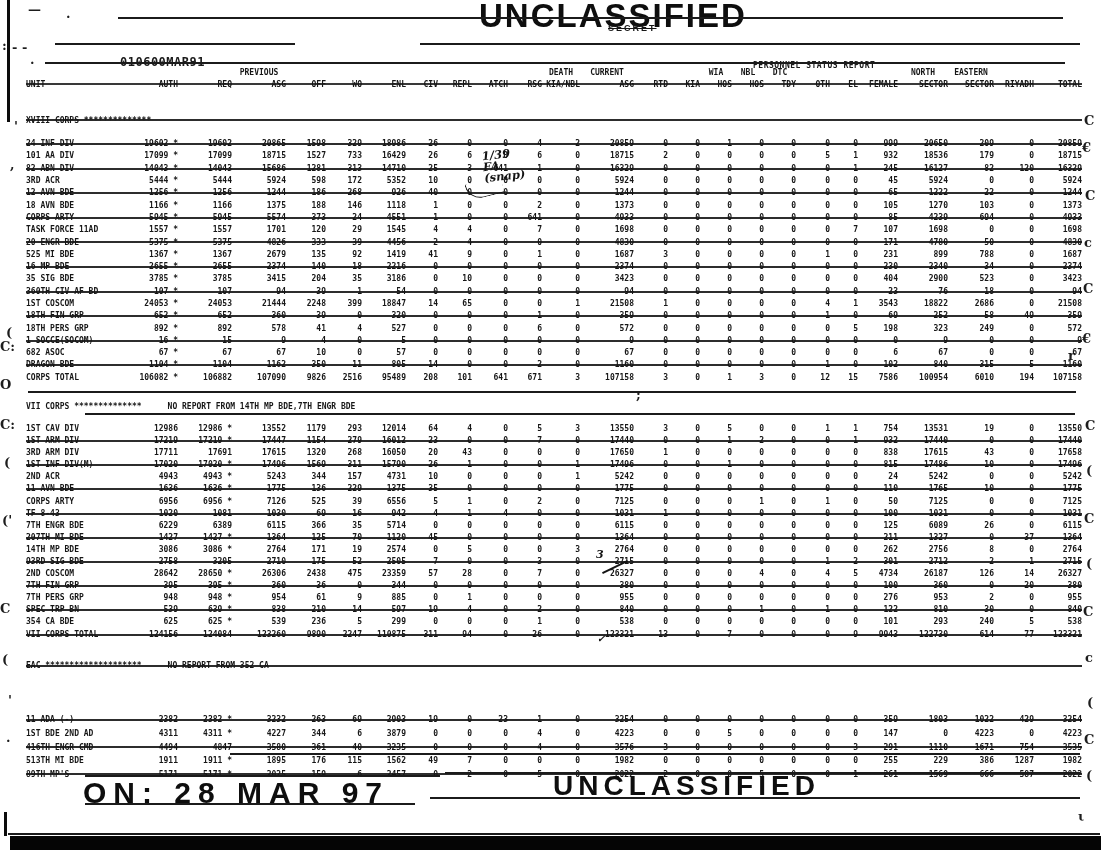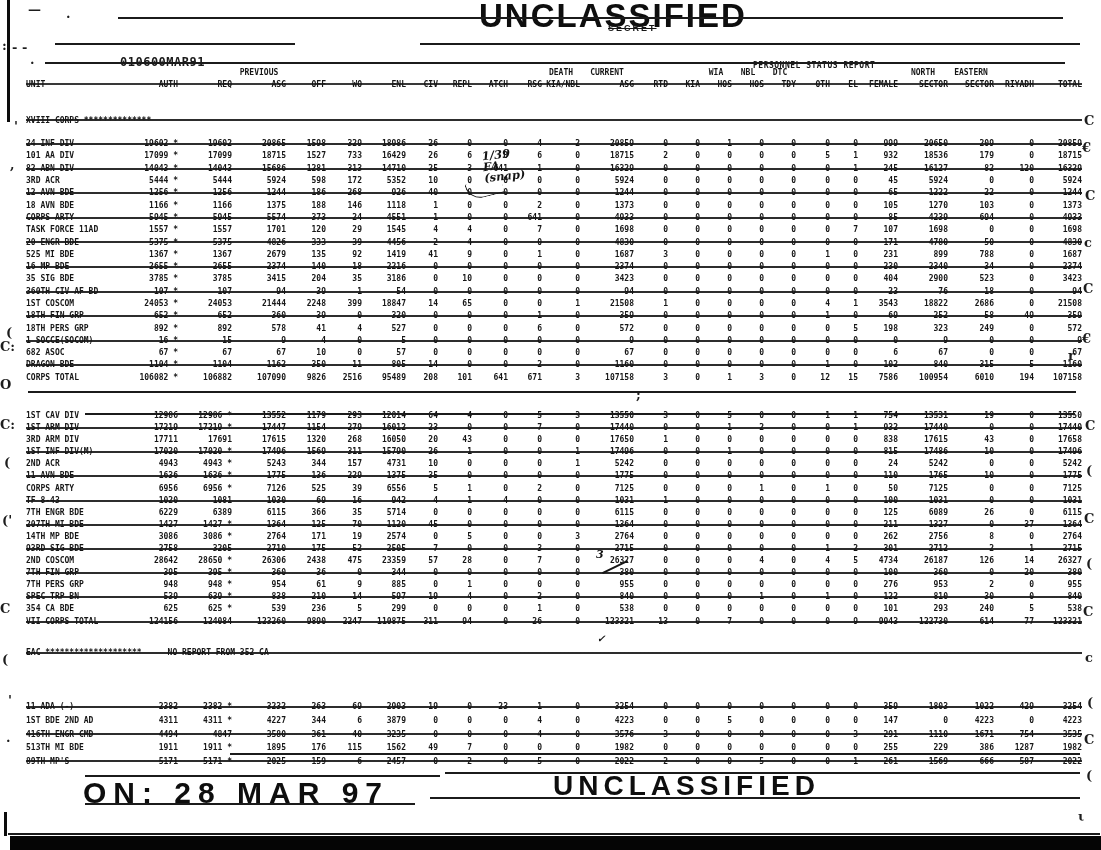--- a/index.html
+++ b/index.html
@@ -698,20 +698,23 @@
             <td>100954</td>
             <td>6010</td>
             <td>194</td>
             <td>107158</td>
           </tr>
         </tbody>
         <tbody class="s1">
           <tr class="gap">
             <td colspan="25"></td>
           </tr>
+          <tr class="sec-title">
+            <td colspan="25" class="unit"><span>VII CORPS **************</span><span class="note">NO REPORT FROM 14TH MP BDE,7TH ENGR BDE</span></td>
+          </tr>
           <tr class="tgap">
             <td colspan="25"></td>
           </tr>
           <tr class="data">
             <td class="unit">1ST CAV DIV</td>
             <td>12986</td>
             <td>12986 *</td>
             <td>13552</td>
             <td>1179</td>
             <td>293</td>

